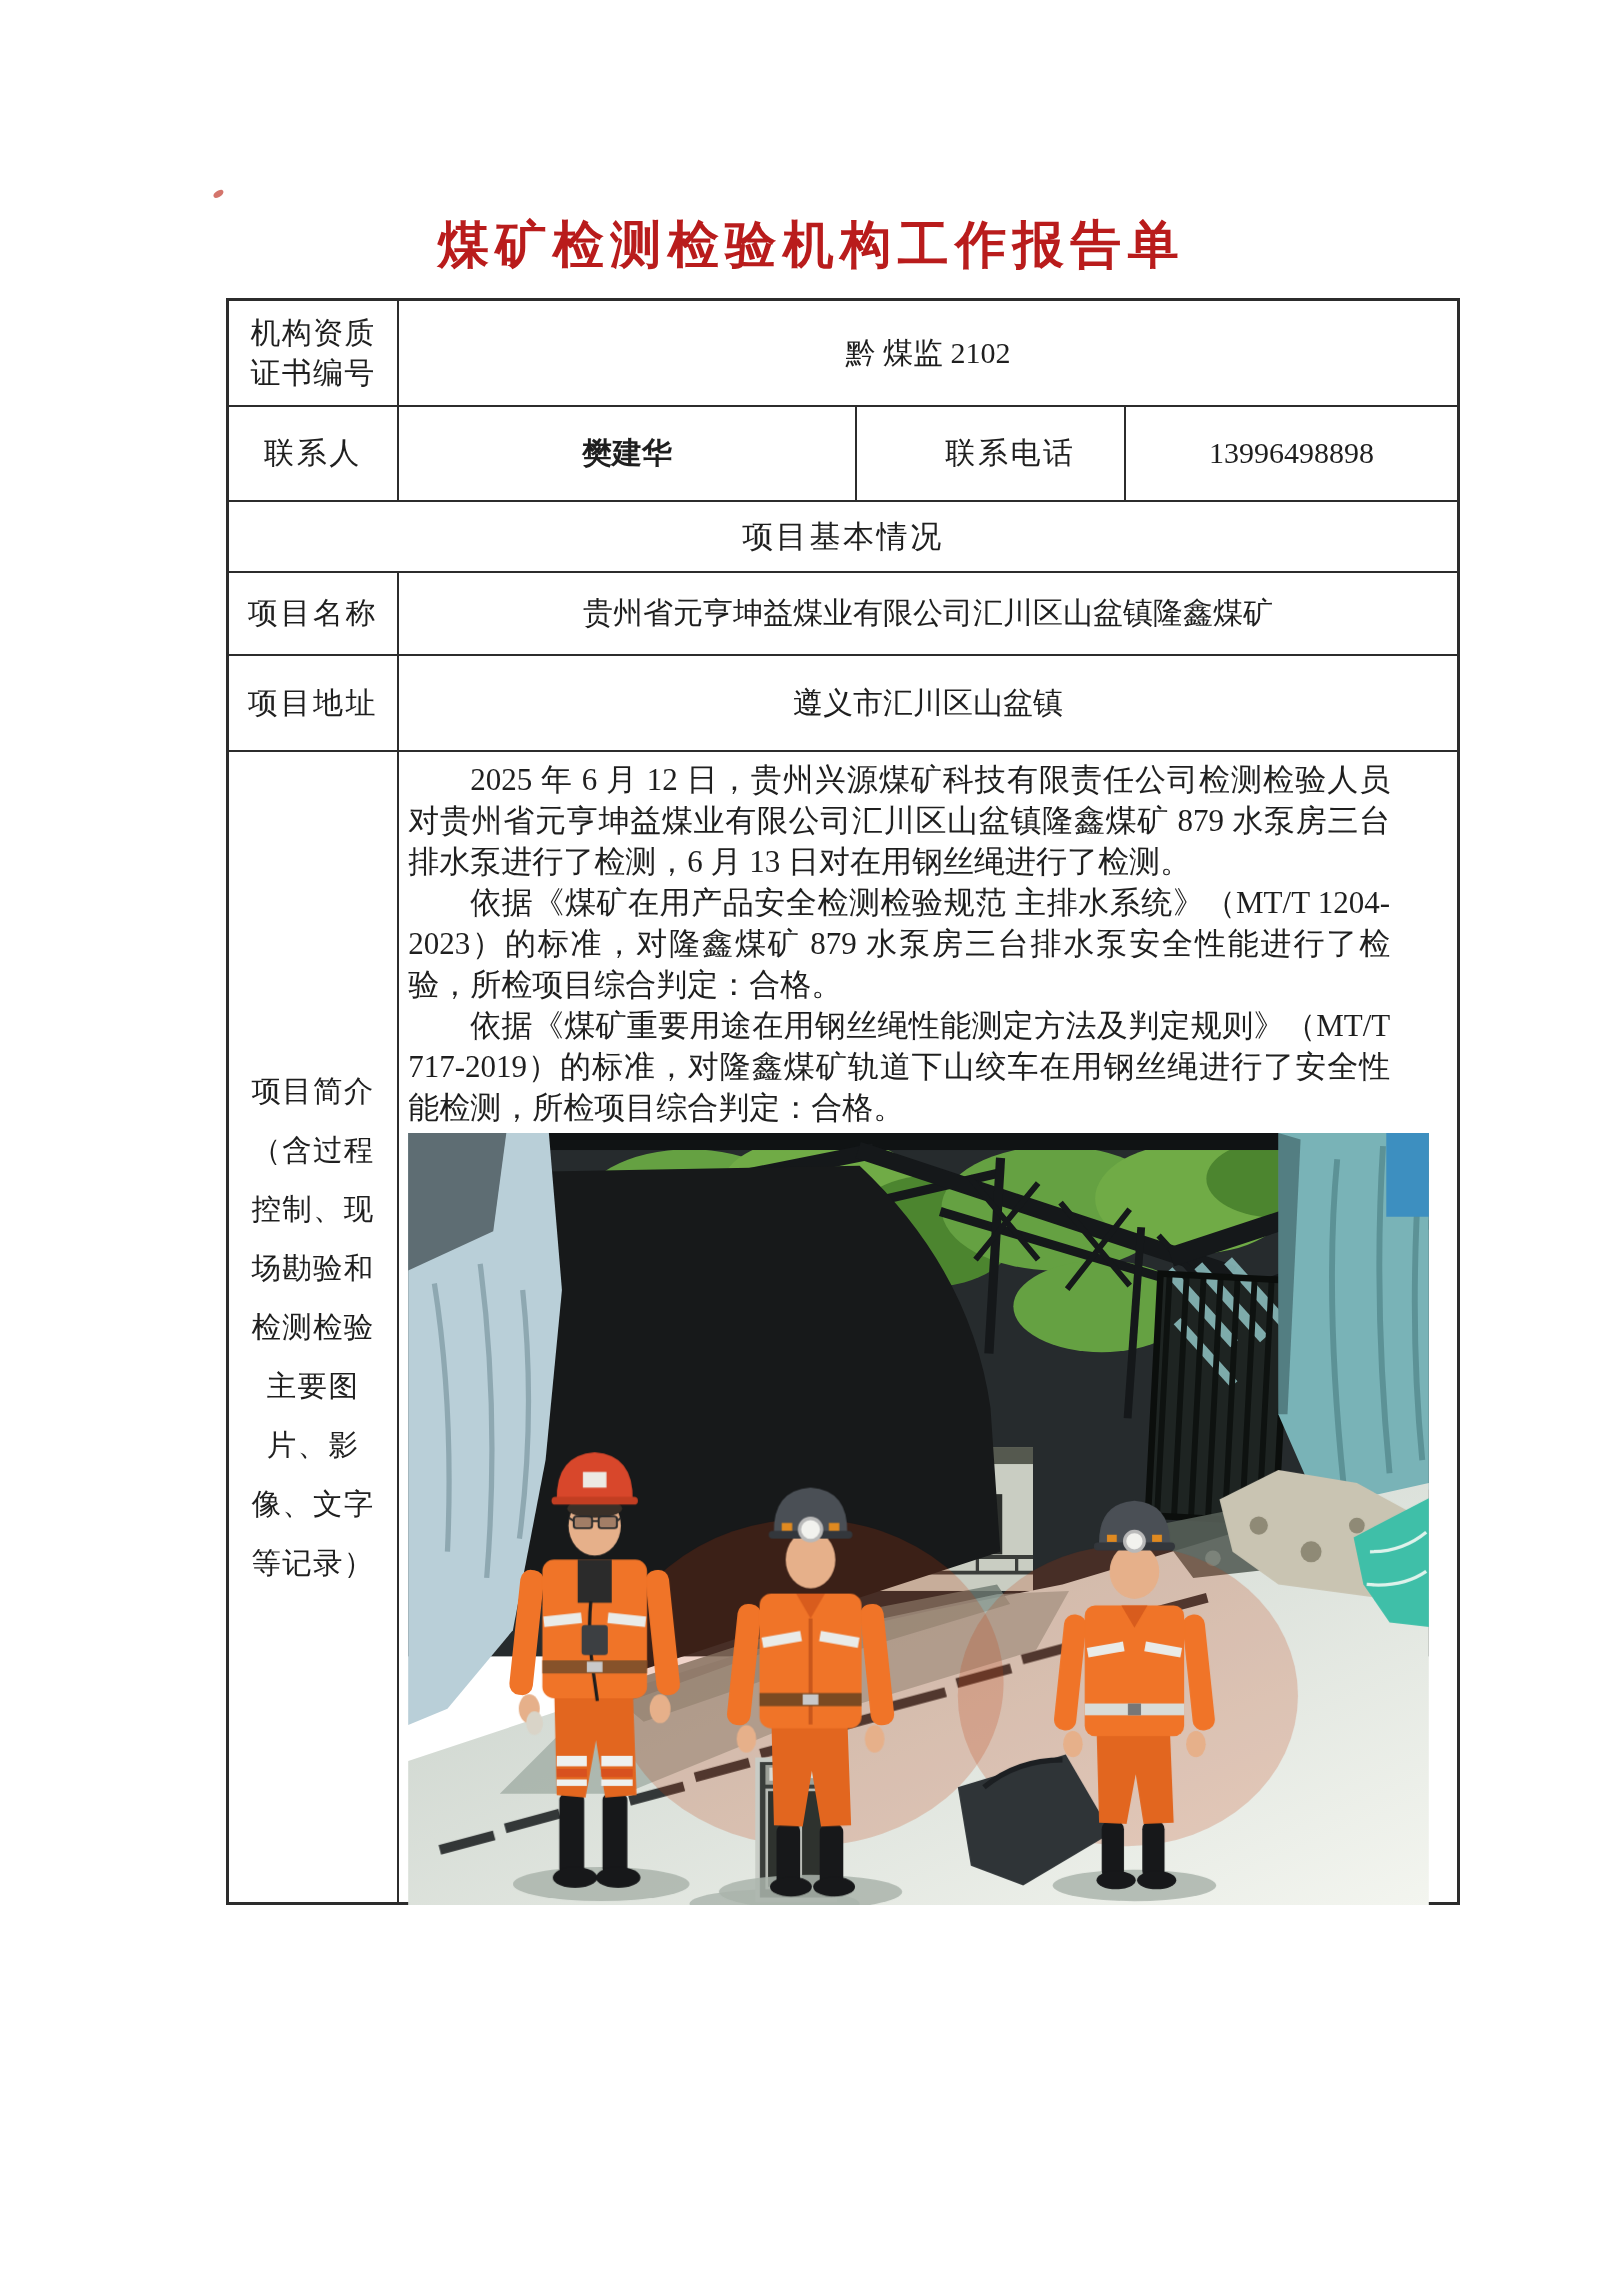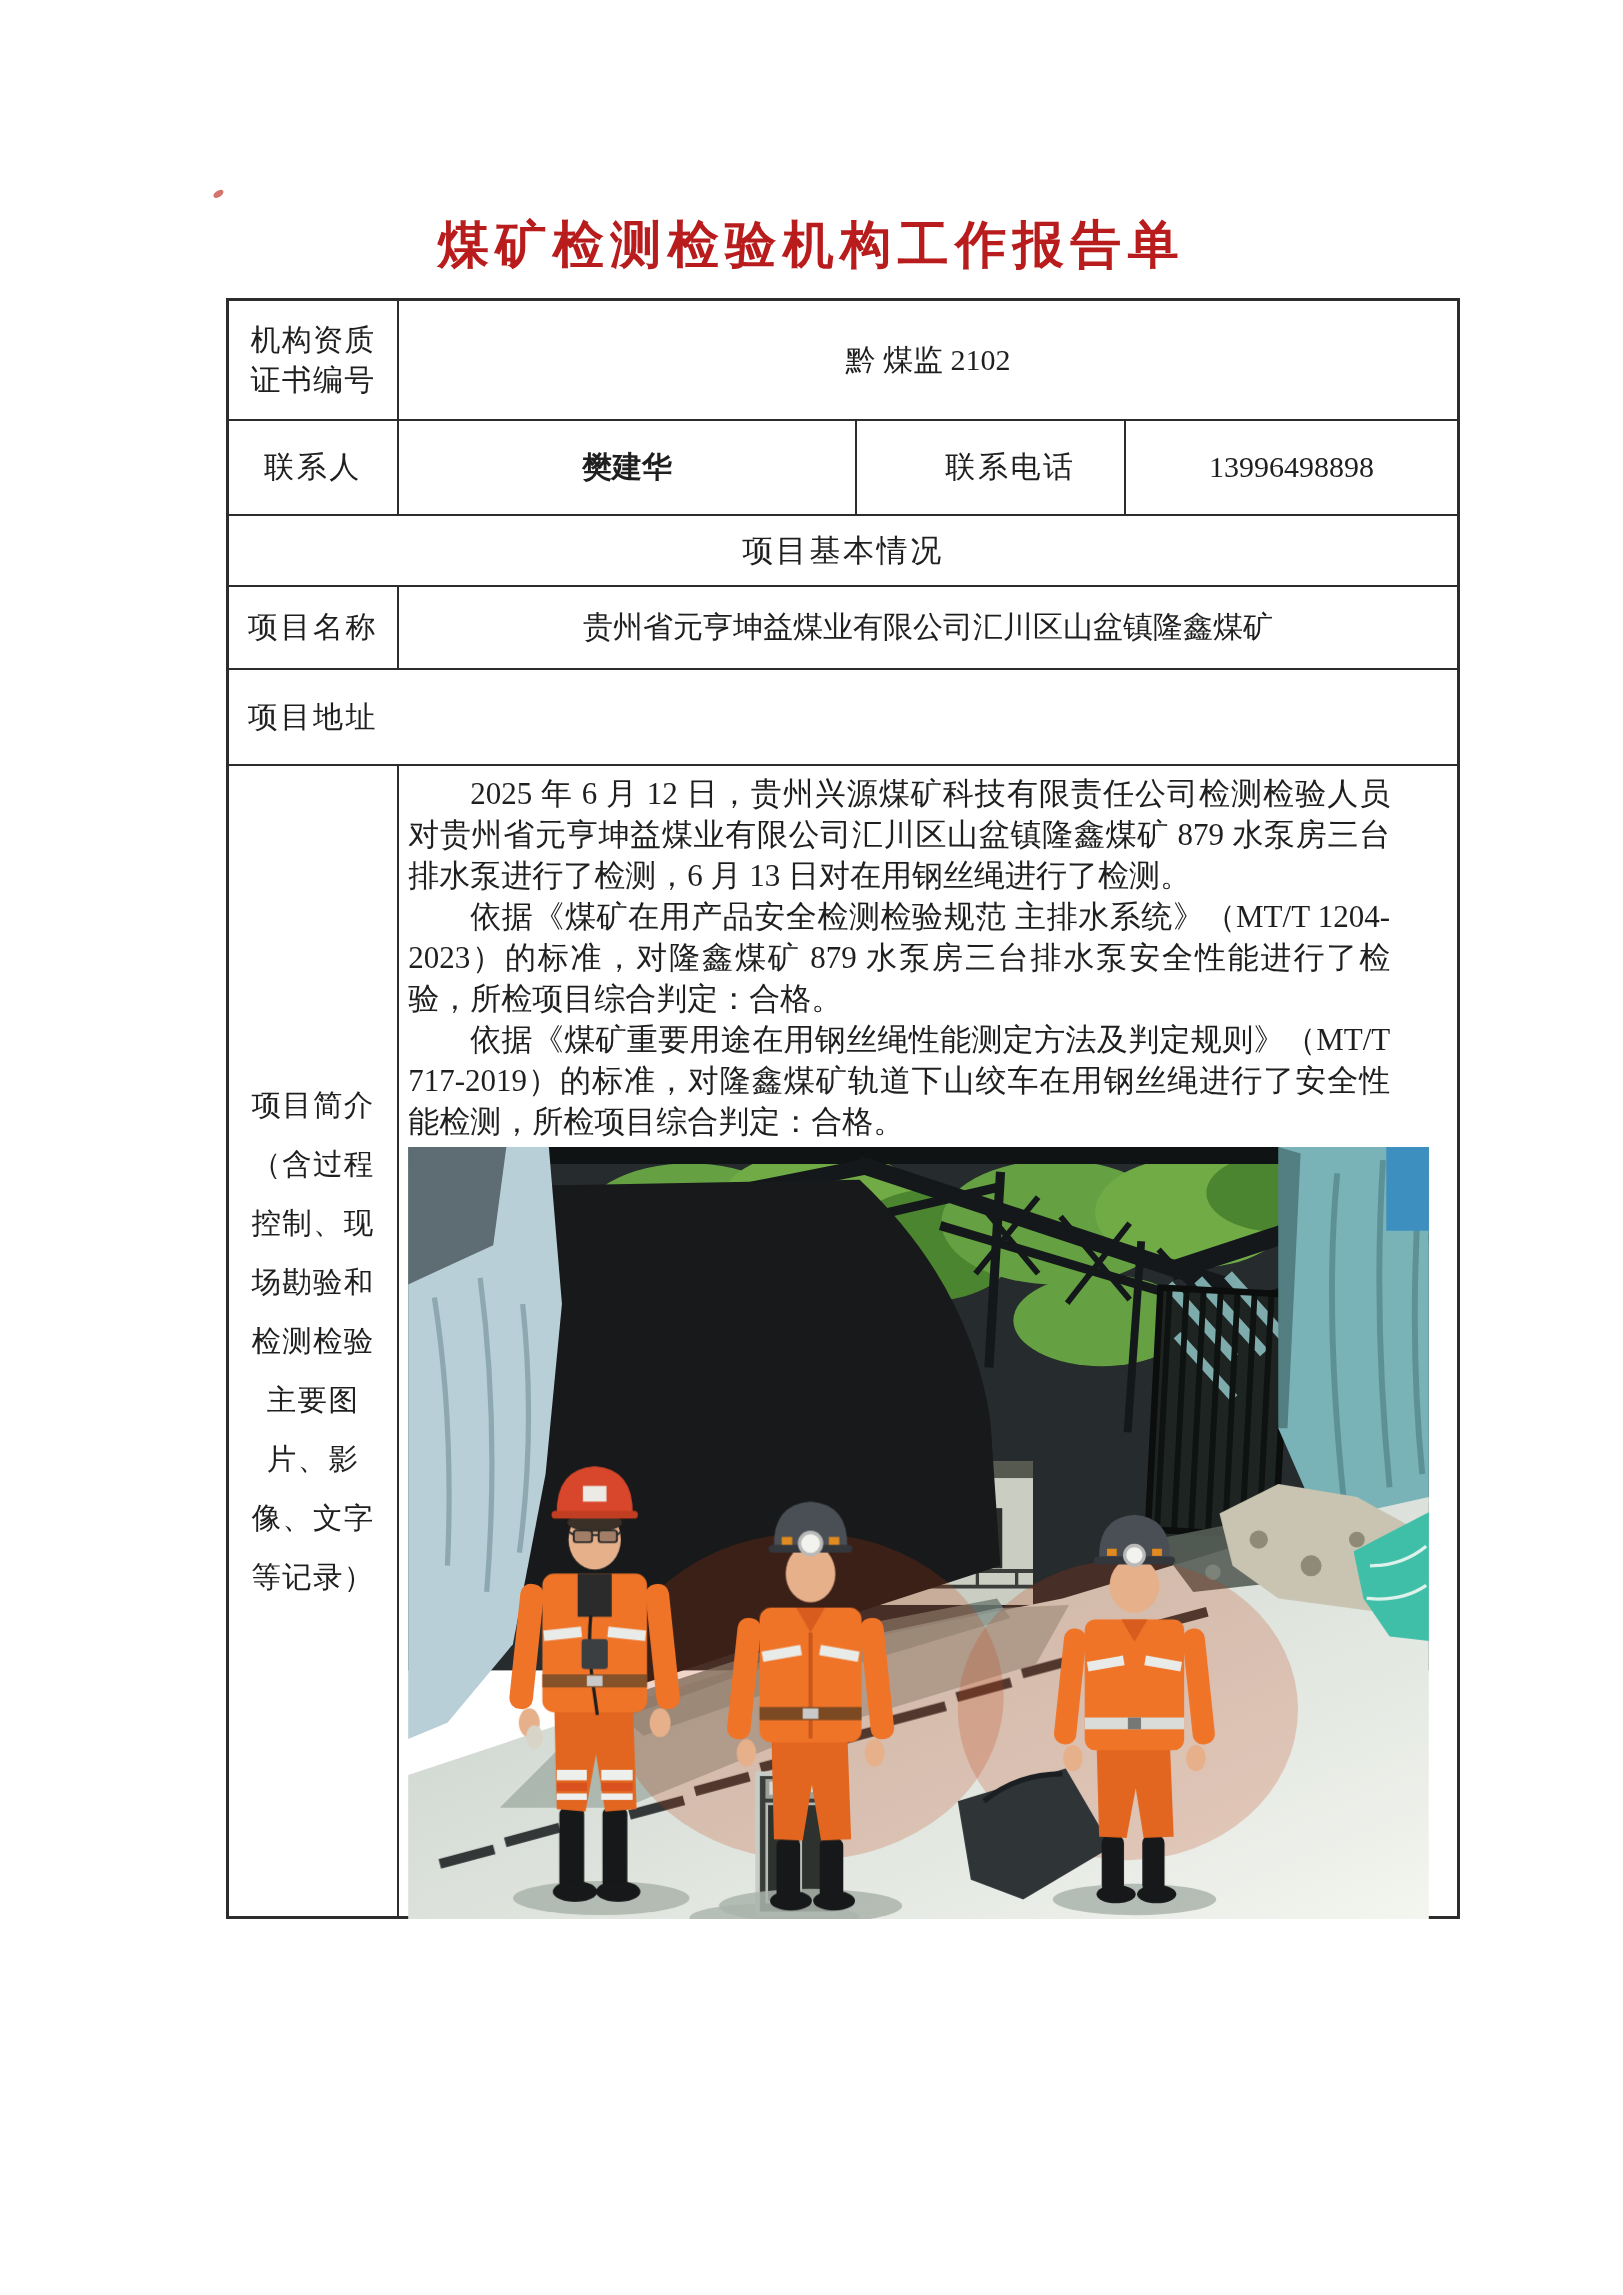--- a/index.html
+++ b/index.html
@@ -20,21 +20,21 @@
   }
   .row{display:flex;box-sizing:border-box;border-top:2.6px solid #2c2c2c;}
   .row:first-child{border-top:none;}
   .cell{
     box-sizing:border-box;border-left:2.6px solid #2c2c2c;
     display:flex;align-items:center;justify-content:center;
     font-size:30px;line-height:1.35;
   }
   .cell:first-child{border-left:none;}
   .label-cell{letter-spacing:2.6px;text-align:center;}
-  .h1{height:98px}.h2{height:118px}.h3{height:95px}
+  .h1{height:98px}.h2{height:104px}.h3{height:95px}
   .h4{height:71px}.h5{height:83px}.h6{height:96px}.h7{height:1152px}
   .w-label{width:168px;flex:0 0 168px;}
   .w-rest{flex:1 1 auto;}
   .w-name{width:458px;flex:0 0 458px;font-weight:bold;}
   .w-phone-label{width:269px;flex:0 0 269px;letter-spacing:2.6px;padding-left:40px;}
   .section-cell{flex:1 1 auto;font-weight:normal;font-size:31px;letter-spacing:2.6px;}
   .wrap-label{width:139px;text-align:center;letter-spacing:1.3px;}
   .summary-label-cell{align-items:center;}
   .summary-label{width:141px;text-align:center;letter-spacing:1.3px;line-height:59px;font-size:29.5px;}
   .content-cell{align-items:flex-start;justify-content:flex-start;display:block;padding:6.5px 0 0 9.2px;}
@@ -75,20 +75,21 @@
       <div class="cell section-cell">项目基本情况</div>
     </div>
 
     <div class="row h5">
       <div class="cell w-label label-cell">项目名称</div>
       <div class="cell w-rest">贵州省元亨坤益煤业有限公司汇川区山盆镇隆鑫煤矿</div>
     </div>
 
     <div class="row h6">
       <div class="cell w-label label-cell">项目地址</div>
+      <div class="cell w-rest">遵义市汇川区山盆镇</div>
     </div>
 
     <div class="row h7">
       <div class="cell w-label summary-label-cell">
         <div class="summary-label">项目简介（含过程控制、现场勘验和检测检验主要图片、影像、文字等记录）</div>
       </div>
       <div class="cell w-rest content-cell">
         <div class="content-text">
           <p>2025 年 6 月 12 日，贵州兴源煤矿科技有限责任公司检测检验人员对贵州省元亨坤益煤业有限公司汇川区山盆镇隆鑫煤矿 879 水泵房三台排水泵进行了检测，6 月 13 日对在用钢丝绳进行了检测。</p>
           <p>依据《煤矿在用产品安全检测检验规范 主排水系统》（MT/T 1204-2023）的标准，对隆鑫煤矿 879 水泵房三台排水泵安全性能进行了检验，所检项目综合判定：合格。</p>

